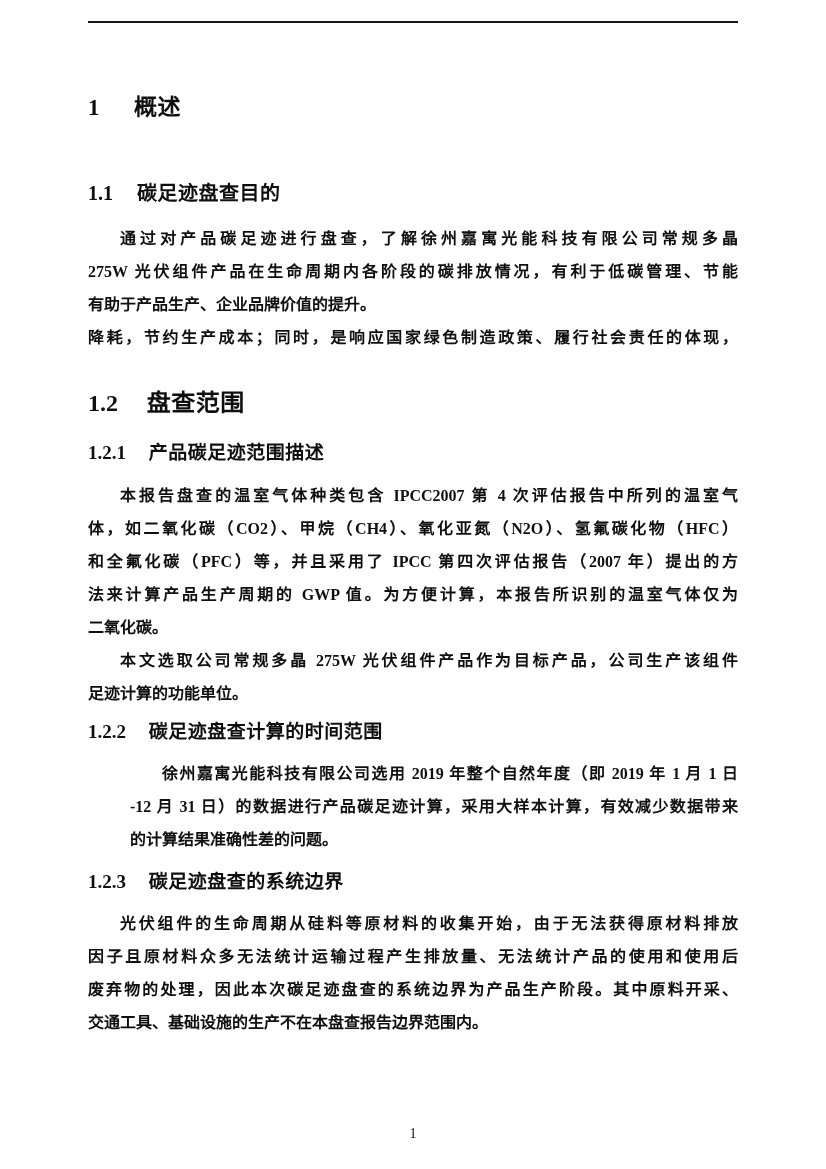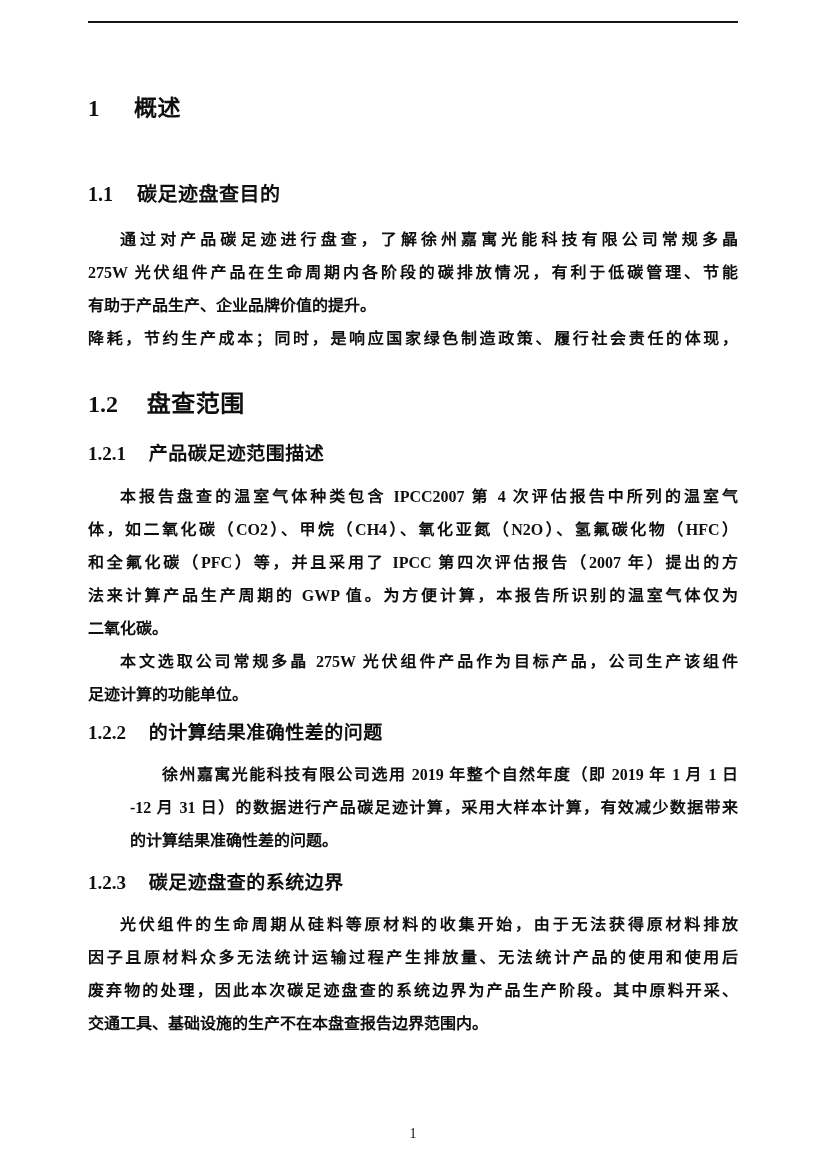--- a/index.html
+++ b/index.html
@@ -60,21 +60,21 @@
   }
   h3.s121 { margin-top: 24px; }
   h3.s122 { margin-top: 9px; }
   h3.s123 { margin-top: 13px; }
   .h-num {
     font-family: "Liberation Serif", serif;
     margin-right: 0.95em;
   }
   h1.doc-h1 .h-num { margin-right: 1.25em; }
   .h-text {
-    font-family: Liberation Sans, sans-serif;
+    font-family: Liberation Serif, serif;
     letter-spacing: 0.5px;
   }
   .para {
     margin: 0;
     font-size: 16px;
     line-height: 33px;
     color: #0f0f0f;
   }
   .para.p1 { margin-top: 16px; }
   .para.p2 { margin-top: 14px; }
@@ -144,21 +144,21 @@
       <span class="line last">二氧化碳。</span>
     </div>
 
     <div class="para p3">
       <span class="line first">本文选取公司常规多晶 275W 光伏组件产品作为目标产品，公司生产该组件</span>
       <span class="line last">足迹计算的功能单位。</span>
     </div>
 
     <h3 class="doc-h3 s122">
       <span class="h-num">1.2.2</span>
-      <span class="h-text">的计算结果准确性差的问题</span>
+      <span class="h-text">碳足迹盘查计算的时间范围</span>
     </h3>
 
     <div class="para p4">
       <span class="line first">徐州嘉寓光能科技有限公司选用 2019 年整个自然年度（即 2019 年 1 月 1 日</span>
       <span class="line">-12 月 31 日）的数据进行产品碳足迹计算，采用大样本计算，有效减少数据带来</span>
       <span class="line last">的计算结果准确性差的问题。</span>
     </div>
 
     <h3 class="doc-h3 s123">
       <span class="h-num">1.2.3</span>

